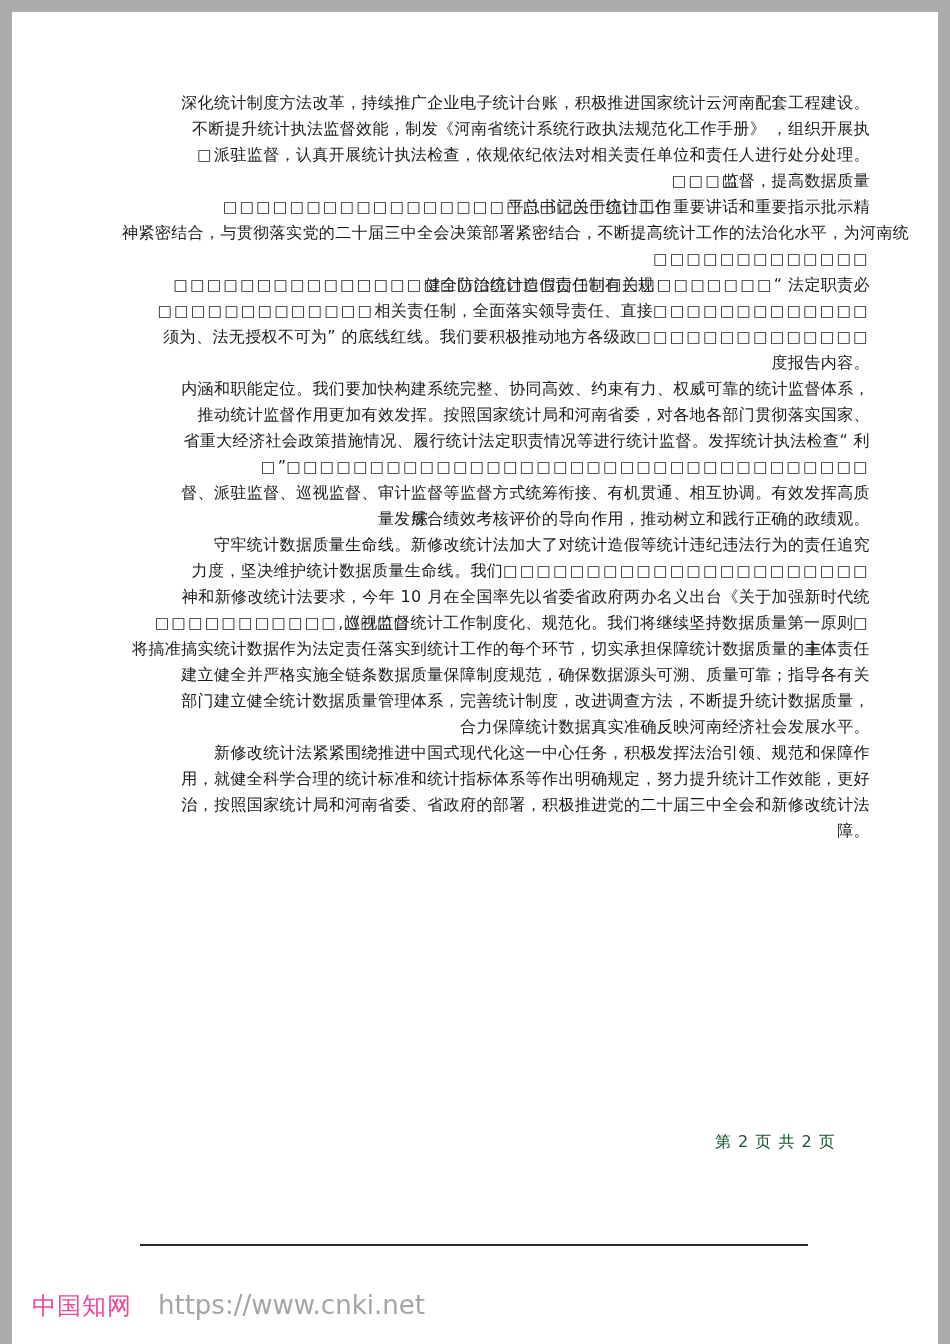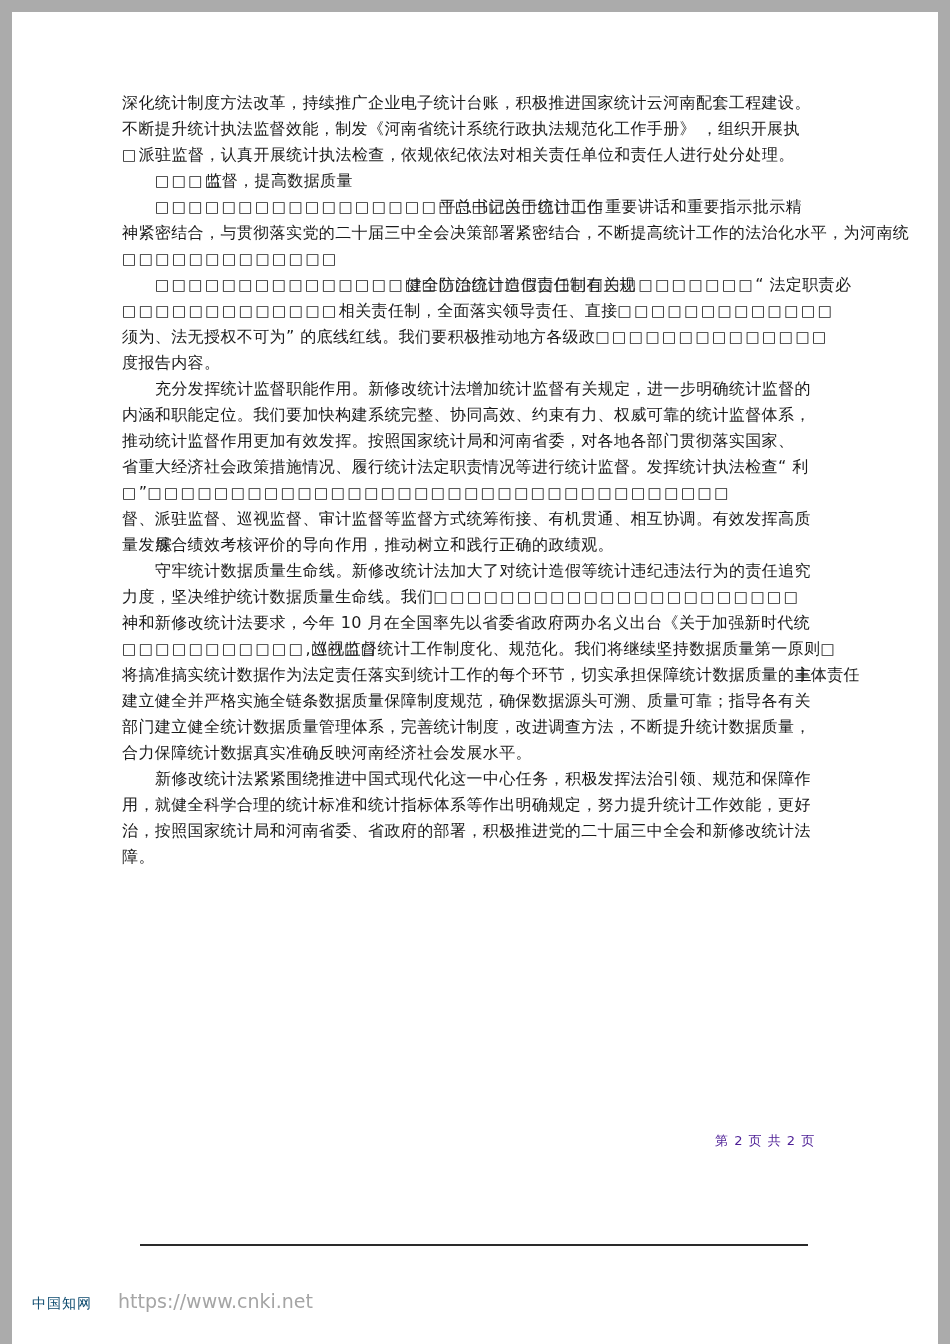--- a/index.html
+++ b/index.html
@@ -7,60 +7,61 @@
     width:950px;height:1344px;
     background:#ababab;
     font-family:"DejaVu Sans","Liberation Sans",sans-serif;
     overflow:hidden;
   }
   .page{
     position:relative;
     width:926px;height:1332px;
     margin:12px auto 0 auto;
     background:#ffffff;
+    text-align:right;
   }
   .doc-text{
     position:absolute;
     left:110px;top:78px;
     width:748px;
     color:#1a1a1a;
     font-size:16px;
     line-height:26px;
     letter-spacing:0.4px;
   }
   .line{white-space:nowrap;height:26px;}
   .line.indent{padding-left:33px;}
   .bx{letter-spacing:2.5px;font-size:15px;color:#222;}
   .ov{position:relative;display:inline-block;white-space:nowrap;vertical-align:top;}
   .ov .ovt{position:absolute;left:1px;top:0;white-space:nowrap;}
   .footer-pageno{
     position:absolute;
     left:703px;top:1120px;
-    font-size:13px;
-    color:#4c1d95;
+    font-size:16px;
+    color:#14532d;
     letter-spacing:1px;
   }
   .divider{
     position:absolute;
     left:128px;top:1232px;
     width:668px;height:2px;
     background:#2a2a2a;
   }
   .watermark{
     position:absolute;
     left:20px;top:1278px;
     white-space:nowrap;
   }
   .wm-name{
-    font-size:14px;
-    color:#0c4a6e;
+    font-size:24px;
+    color:#ec4899;
     letter-spacing:1px;
   }
   .wm-url{
-    font-size:19px;
+    font-size:26px;
     color:#a5a5a5;
     margin-left:26px;
   }
 </style>
 </head>
 <body>
 
 <div class="page">
 
   <div class="doc-text">
@@ -68,21 +69,20 @@
       <div class="line"><span>不断提升统计执法监督效能，制发《河南省统计系统行政执法规范化工作手册》 ，组织开展执</span></div>
       <div class="line"><span class="bx">□</span><span>派驻监督，认真开展统计执法检查，依规依纪依法对相关责任单位和责任人进行处分处理。</span></div>
       <div class="line indent"><span class="bx">□□□</span><span class="ov"><span class="bx un">□</span><span class="ovt">监</span></span><span>督，提高数据质量</span></div>
       <div class="line indent"><span class="bx">□□□□□□□□□□□□□□□□□</span><span class="ov"><span class="bx un">□□□□□□□□□□</span><span class="ovt">平总书记关于统计工作</span></span><span>重要讲话和重要指示批示精</span></div>
       <div class="line"><span>神紧密结合，与贯彻落实党的二十届三中全会决策部署紧密结合，不断提高统计工作的法治化水平，为河南统</span></div>
       <div class="line"><span class="bx">□□□□□□□□□□□□□</span></div>
       <div class="line indent"><span class="bx">□□□□□□□□□□□□□□□</span><span class="ov"><span class="bx un">□□□□□□□□□□□□□□</span><span class="ovt">健全防治统计造假责任制有关规</span></span><span class="bx">□□□□□□□</span><span>“ 法定职责必</span></div>
       <div class="line"><span class="bx">□□□□□□□□□□□□□</span><span>相关责任制，全面落实领导责任、直接</span><span class="bx">□□□□□□□□□□□□□</span></div>
       <div class="line"><span>须为、法无授权不可为” 的底线红线。我们要积极推动地方各级政</span><span class="bx">□□□□□□□□□□□□□□</span></div>
       <div class="line"><span>度报告内容。</span></div>
-      <div class="line indent"><span>充分发挥统计监督职能作用。新修改统计法增加统计监督有关规定，进一步明确统计监督的</span></div>
       <div class="line"><span>内涵和职能定位。我们要加快构建系统完整、协同高效、约束有力、权威可靠的统计监督体系，</span></div>
       <div class="line"><span>推动统计监督作用更加有效发挥。按照国家统计局和河南省委，对各地各部门贯彻落实国家、</span></div>
       <div class="line"><span>省重大经济社会政策措施情况、履行统计法定职责情况等进行统计监督。发挥统计执法检查“ 利</span></div>
       <div class="line"><span class="bx">□</span><span>”</span><span class="bx">□□□□□□□□□□□□□□□□□□□□□□□□□□□□□□□□□□□</span></div>
       <div class="line"><span>督、派驻监督、巡视监督、审计监督等监督方式统筹衔接、有机贯通、相互协调。有效发挥高质</span></div>
       <div class="line"><span>量发</span><span class="ov"><span class="un">展</span><span class="ovt">综</span></span><span>合绩效考核评价的导向作用，推动树立和践行正确的政绩观。</span></div>
       <div class="line indent"><span>守牢统计数据质量生命线。新修改统计法加大了对统计造假等统计违纪违法行为的责任追究</span></div>
       <div class="line"><span>力度，坚决维护统计数据质量生命线。我们</span><span class="bx">□□□□□□□□□□□□□□□□□□□□□□</span></div>
       <div class="line"><span>神和新修改统计法要求，今年 10 月在全国率先以省委省政府两办名义出台《关于加强新时代统</span></div>
       <div class="line"><span class="bx">□□□□□□□□□□□</span><span>,</span><span class="ov"><span class="bx un">□□□□</span><span class="ovt">巡视监督</span></span><span>统计工作制度化、规范化。我们将继续坚持数据质量第一原则</span><span class="bx">□</span></div>

